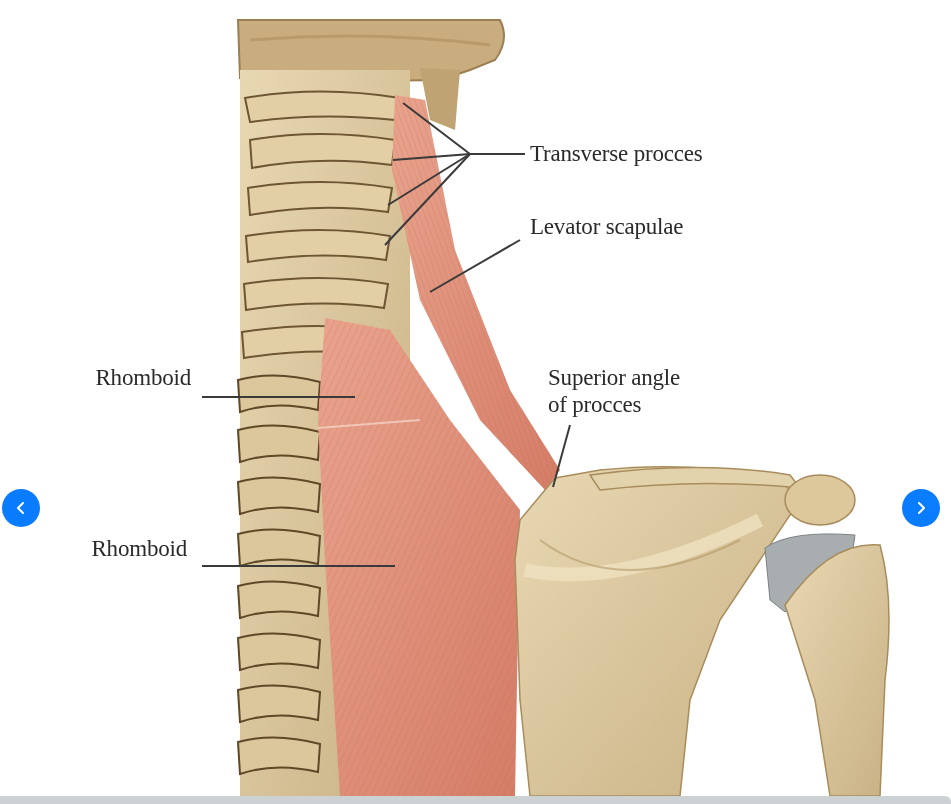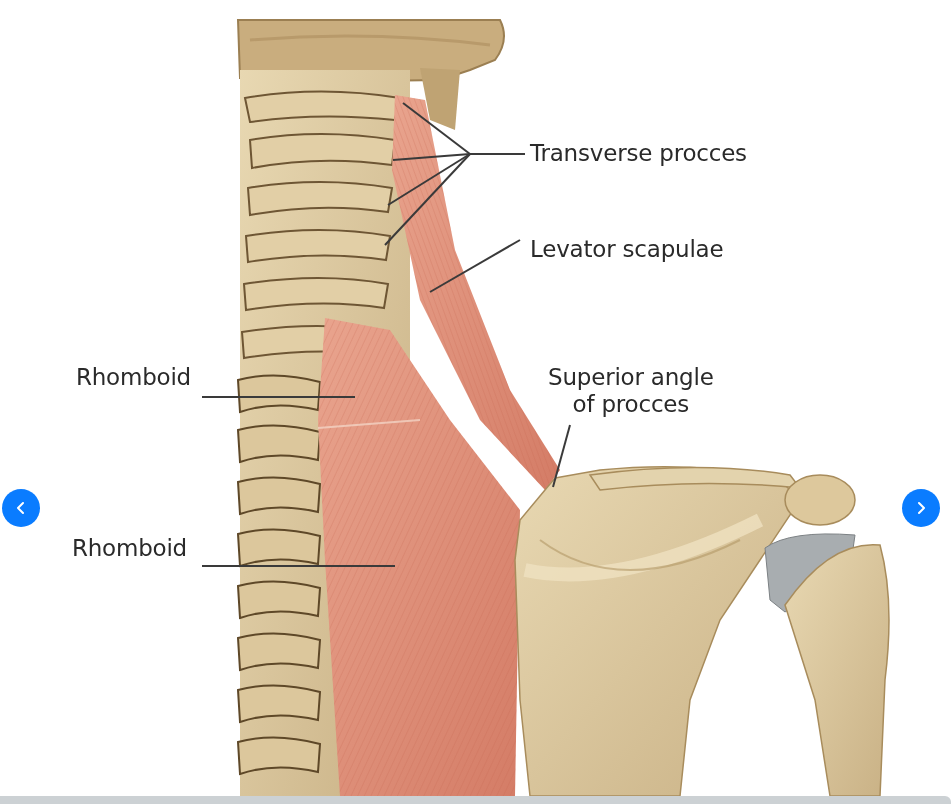--- a/index.html
+++ b/index.html
@@ -1,21 +1,21 @@
 <!DOCTYPE html>
 <html><head>
 <meta charset="utf-8">
 <style>
   html, body { margin: 0; padding: 0; }
   body {
     width: 951px; height: 804px; position: relative; overflow: hidden;
     background: #ffffff;
     font-family: "DejaVu Sans", "Liberation Sans", sans-serif;
   }
-  .stage { position: absolute; left: 0; top: 0; width: 951px; height: 796px; }
+  .stage { position: absolute; left: 0; top: 0; width: 951px; height: 796px; font-family: Liberation Serif, serif; }
   svg.illus { position: absolute; left: 0; top: 0; }
   .label {
     position: absolute; color: #2a2a2a; font-size: 23px; line-height: 23px;
     letter-spacing: -0.2px; white-space: nowrap;
   }
   .label.right { text-align: left; }
   .nav-btn {
     position: absolute; width: 38px; height: 38px; border-radius: 50%;
     background: #0a7cff; display: flex; align-items: center; justify-content: center;
     cursor: pointer;
@@ -119,23 +119,23 @@
       <line x1="202" y1="397" x2="355" y2="397"></line>
 
       <line x1="202" y1="566" x2="395" y2="566"></line>
     </g>
   </svg>
 
   <div class="label" style="left:530px; top:142px;">
     <div>Transverse procces</div>
   </div>
 
-  <div class="label" style="left:530px; top:238px;">Levator scapulae</div>
+  <div class="label" style="left:530px; top:215px;">Levator scapulae</div>
 
-  <div class="label" style="left:548px; top:364px; line-height:27px;text-align:center;">
+  <div class="label" style="left:548px; top:364px; line-height:27px;">
     <div>Superior angle</div>
     <div>of procces</div>
   </div>
 
   <div class="label right" style="right:760px; top:364px; line-height:27px;">
     <div>Rhomboid</div>
   </div>
 
   <div class="label right" style="right:764px; top:535px; line-height:27px;">
     <div>Rhomboid</div>

